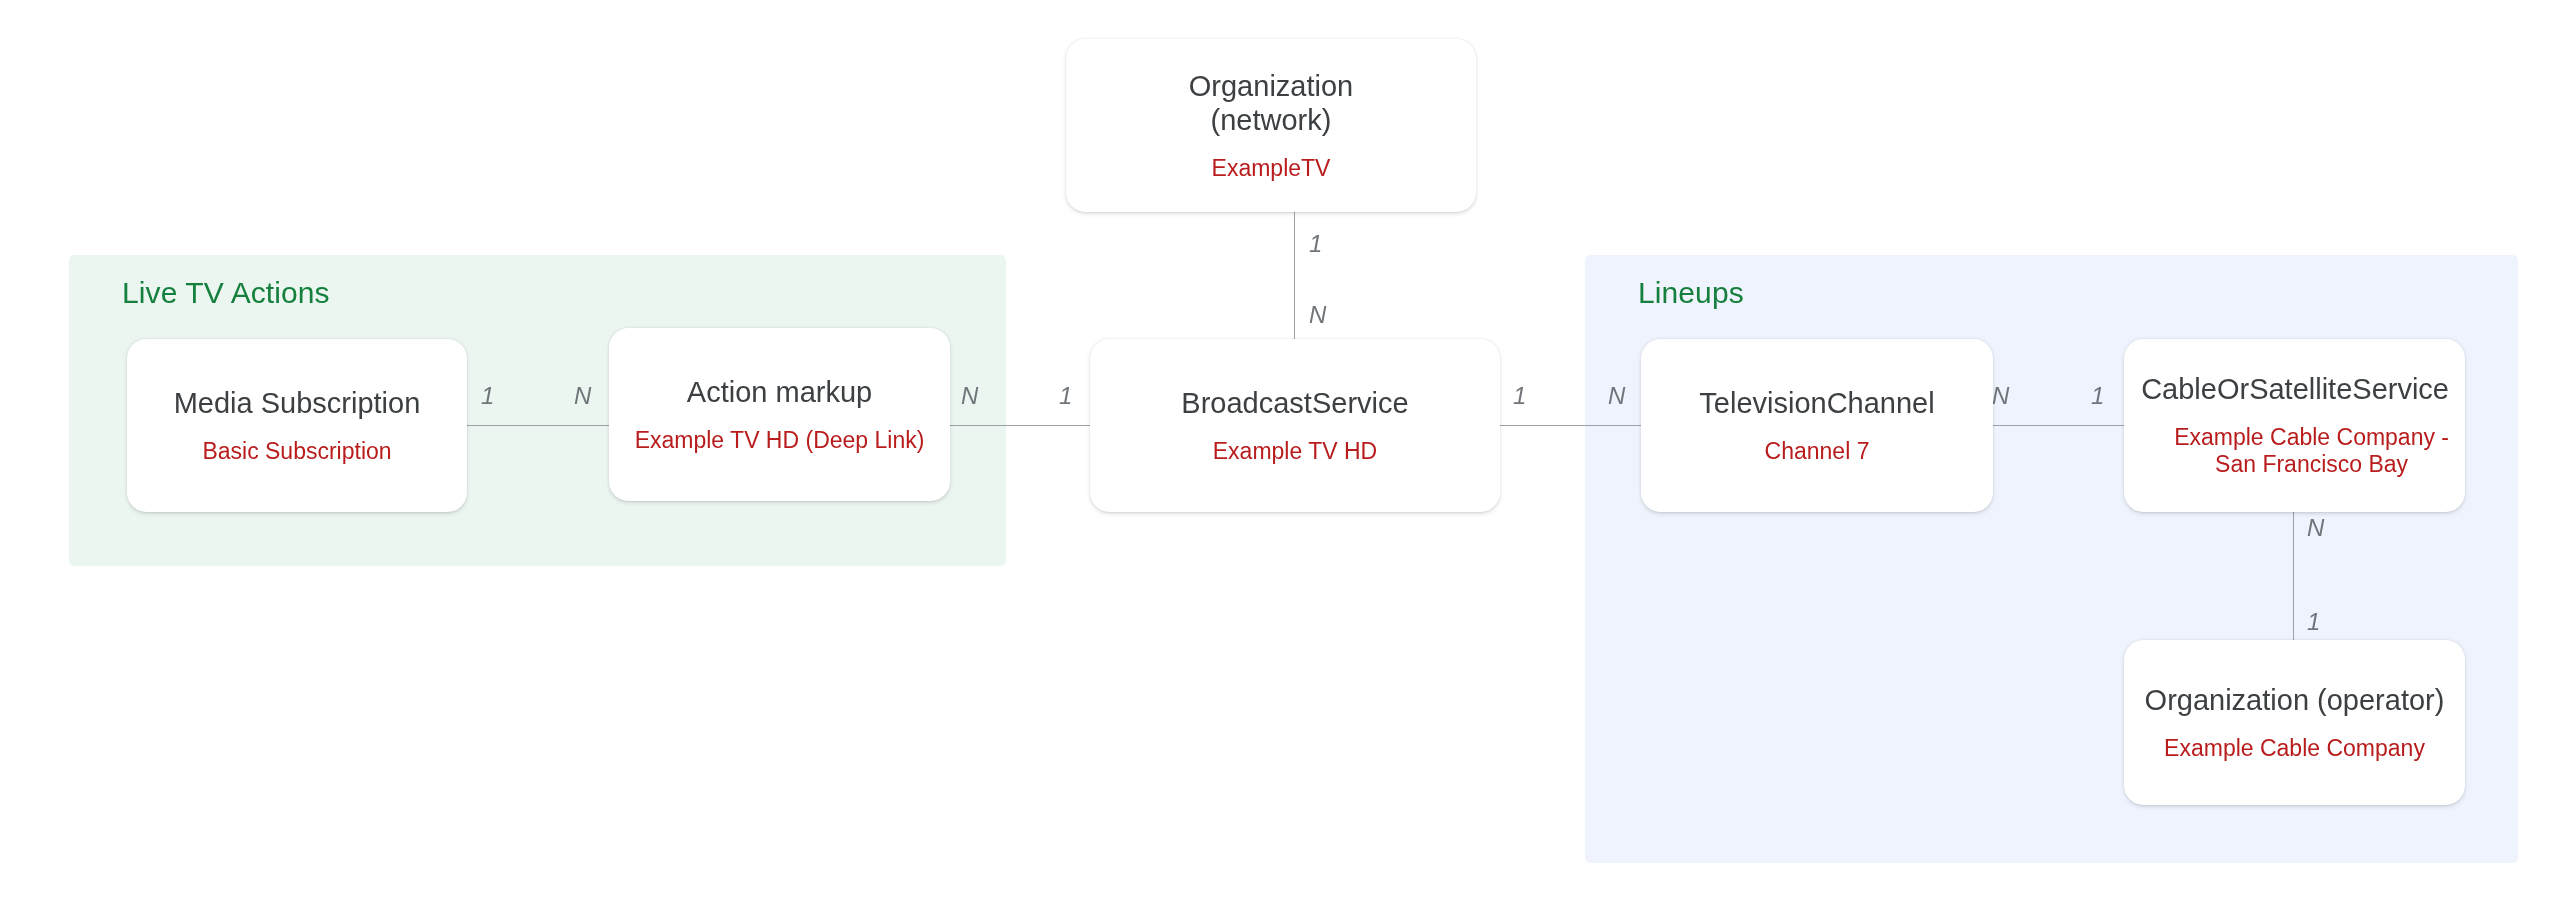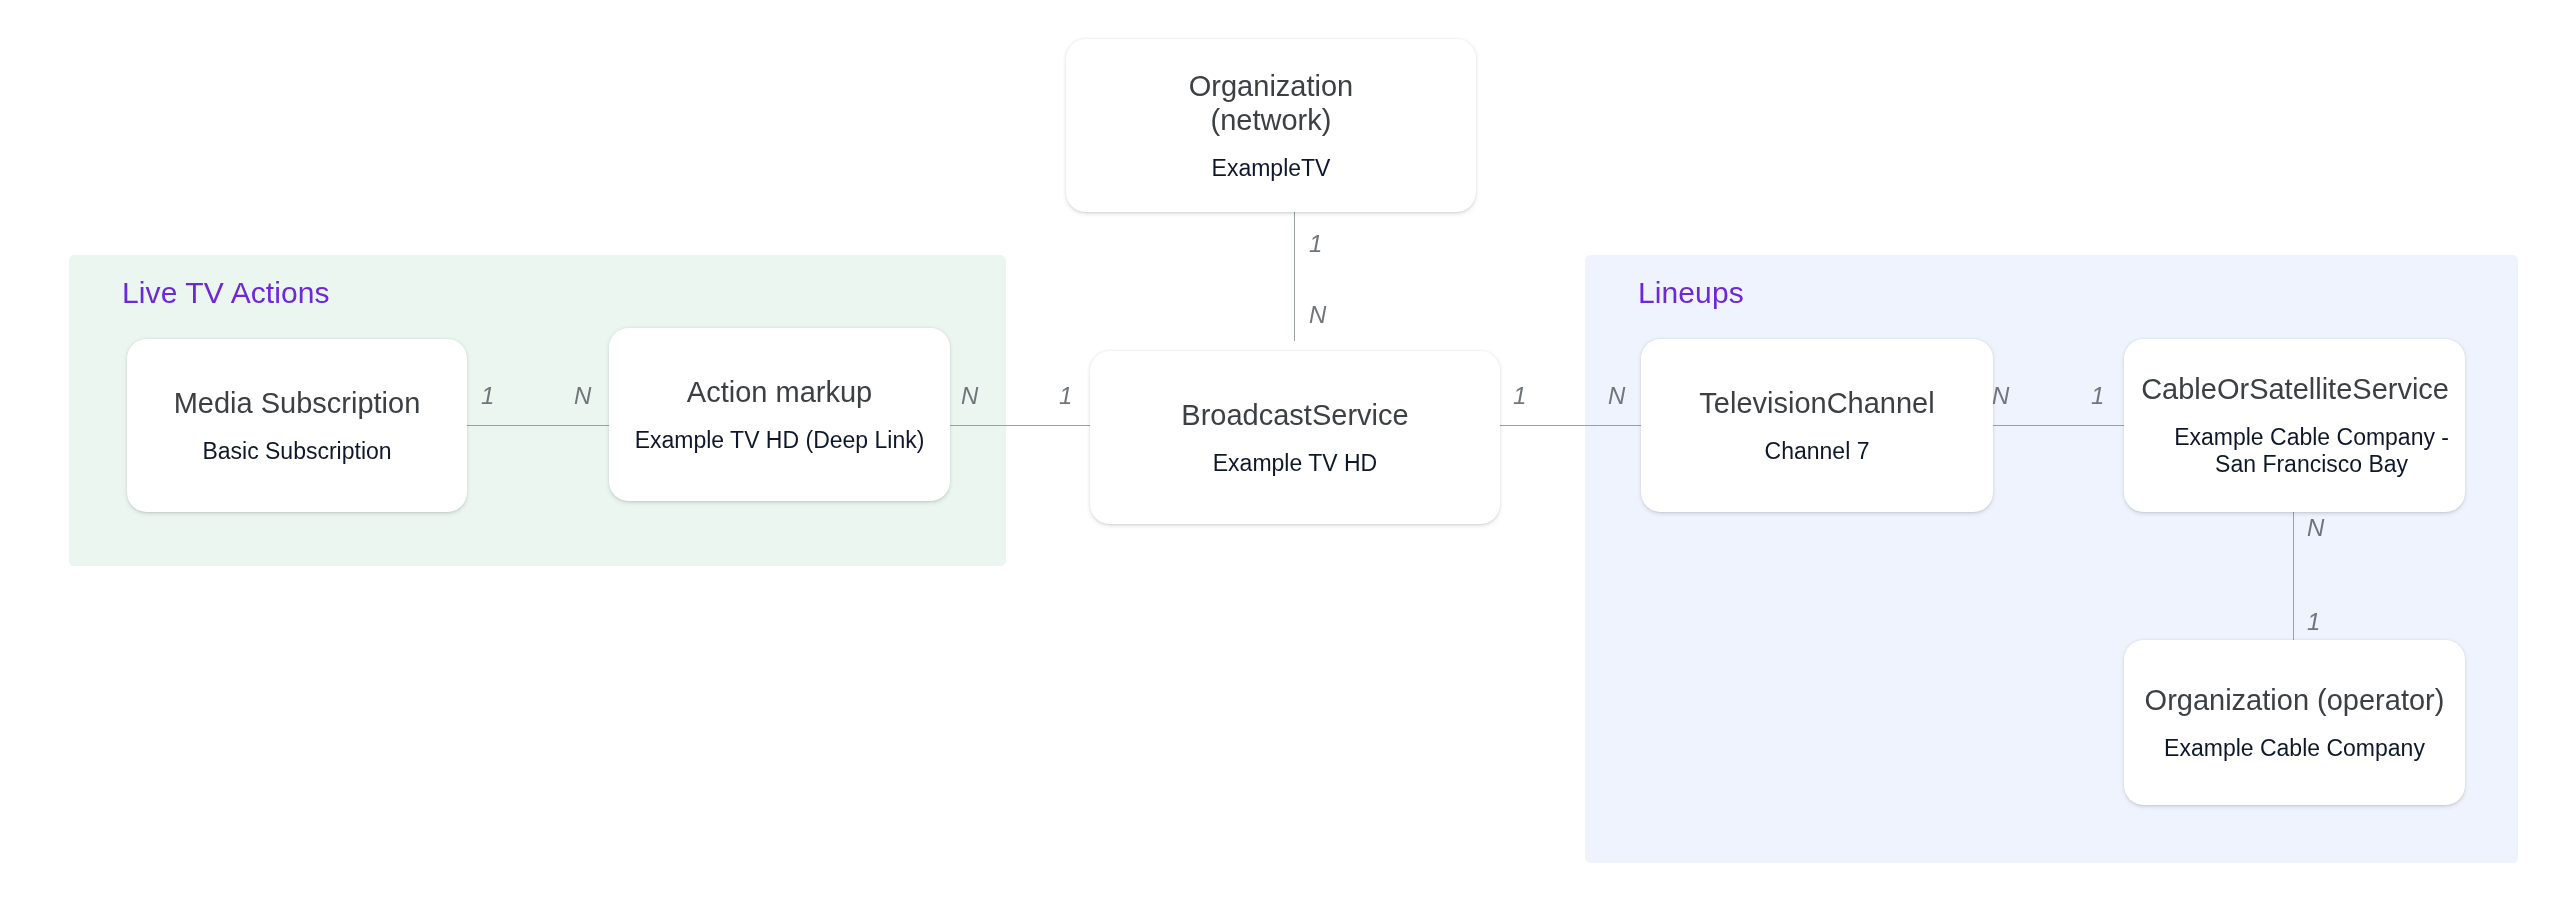--- a/index.html
+++ b/index.html
@@ -20,21 +20,21 @@
   }
 
   
   .group {
     position: absolute;
     border-radius: 5.3px;
   }
   .group-title {
     position: absolute;
     font-size: 30px;
-    color: #6d28d9;
+    color: #15803d;
     font-weight: 400;
     letter-spacing: 0.1px;
     white-space: nowrap;
   }
 
   
   .edge-h {
     position: absolute;
     height: 0;
     border-top: 1.8px solid #9aa0a6;
@@ -69,21 +69,21 @@
   .node-title {
     font-size: 29px;
     color: #3c4043;
     text-align: center;
     line-height: 1.18;
     font-weight: 400;
     white-space: pre-line;
   }
   .node-sub {
     font-size: 23px;
-    color: #0f172a;
+    color: #b91c1c;
     text-align: center;
     line-height: 1.2;
     margin-top: 17.7px;
     white-space: pre-line;
   }
 </style>
 </head>
 <body>
 
 <div id="canvas">
@@ -129,21 +129,21 @@
   <div class="node" style="left:127px; top:339px; width:340px; height:173px;">
     <div class="node-title">Media Subscription</div>
     <div class="node-sub">Basic Subscription</div>
   </div>
 
   <div class="node" style="left:609px; top:328px; width:341px; height:173px;">
     <div class="node-title">Action markup</div>
     <div class="node-sub">Example TV HD (Deep Link)</div>
   </div>
 
-  <div class="node" style="left:1090px; top:351px; width:410px; height:173px;">
+  <div class="node" style="left:1090px; top:339px; width:410px; height:173px;">
     <div class="node-title">BroadcastService</div>
     <div class="node-sub">Example TV HD</div>
   </div>
 
   <div class="node" style="left:1641px; top:339px; width:352px; height:173px;">
     <div class="node-title">TelevisionChannel</div>
     <div class="node-sub">Channel 7</div>
   </div>
 
   <div class="node" style="left:2124px; top:339px; width:341px; height:173px;align-items:flex-end;">

